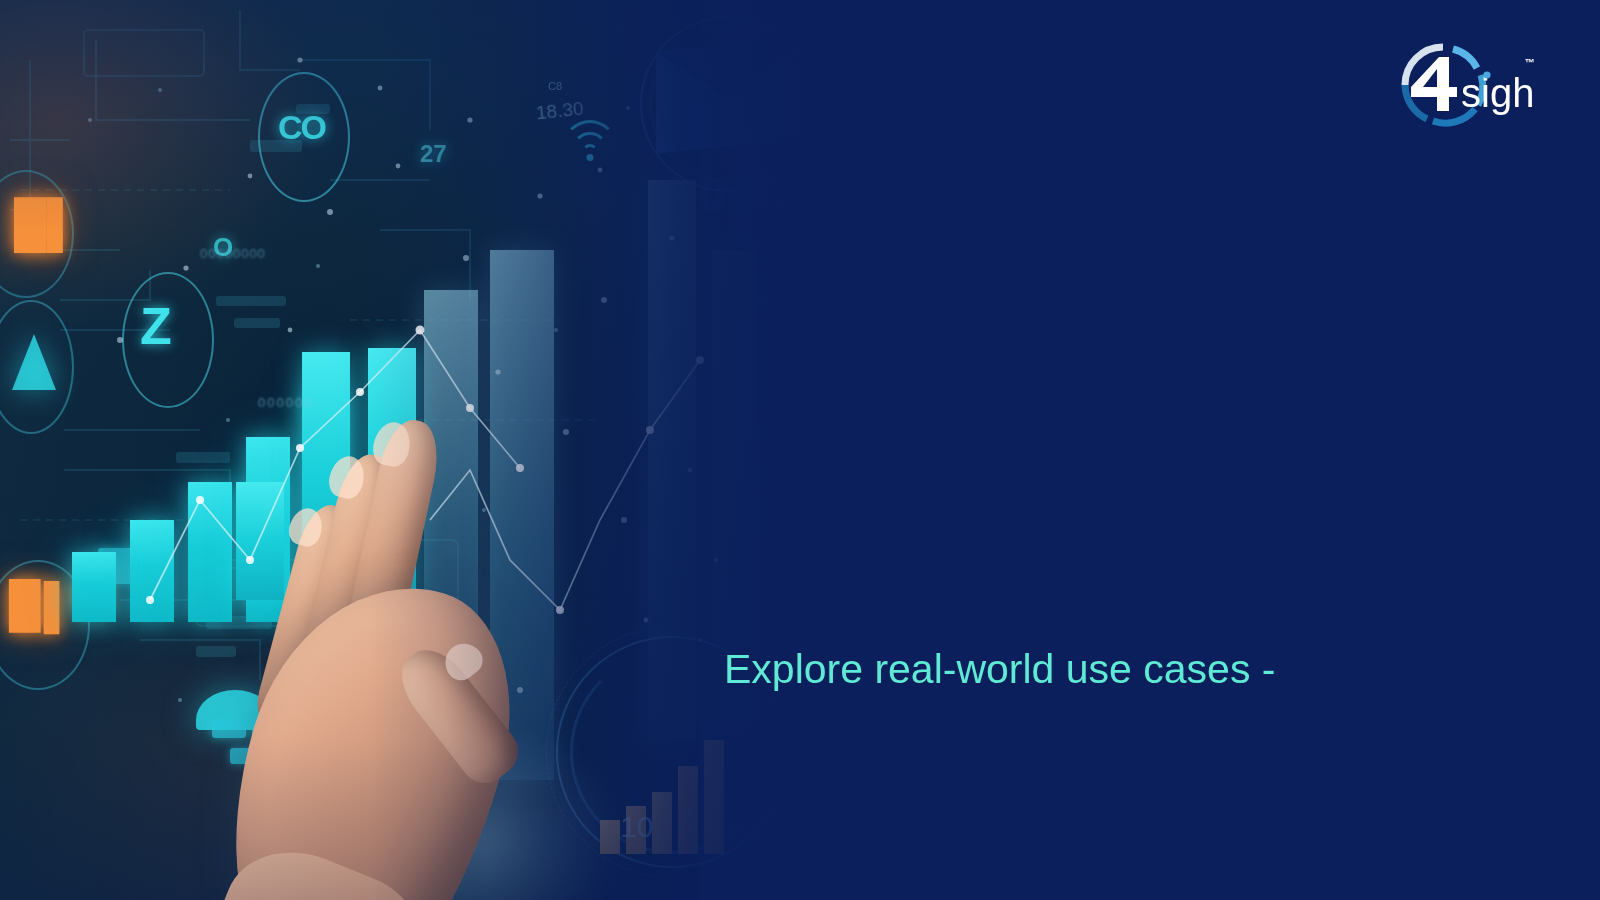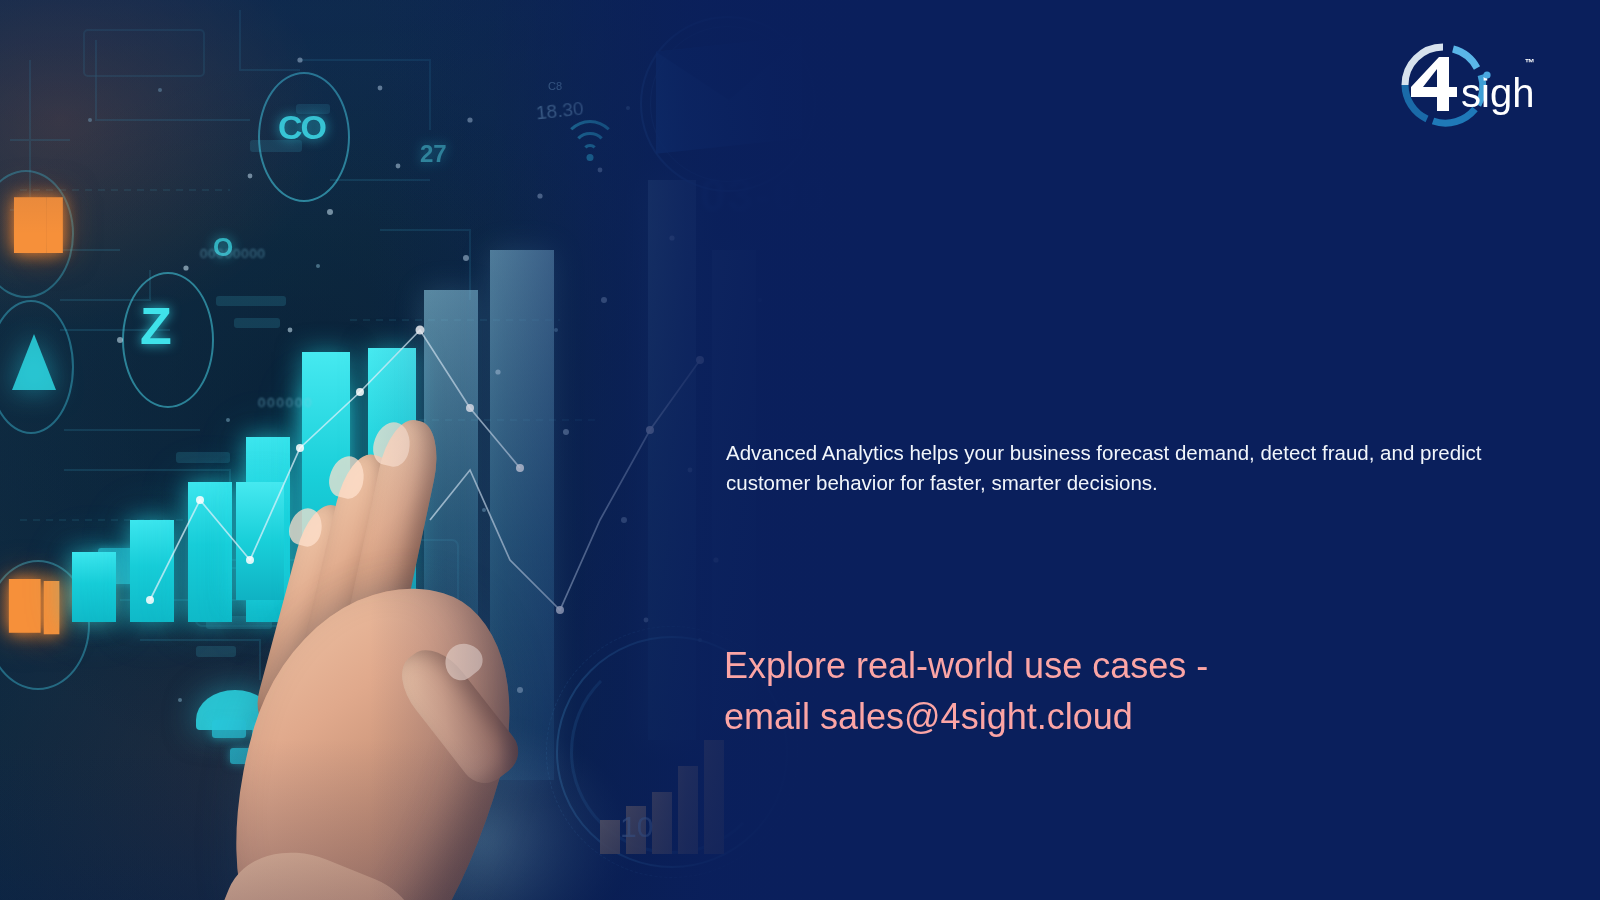--- a/index.html
+++ b/index.html
@@ -276,22 +276,22 @@
   .subcopy {
     position:absolute; top:438px; left:2px; width:760px;
     color:#f2f6fb;
     font-size:20.5px;
     line-height:1.47;
     font-weight:400;
   }
 
   .cta {
     position:absolute; top:640px; left:0; width:640px;
-    color:#fca5a5;
-    font-size:36px;
+    color:#5eead4;
+    font-size:41px;
     line-height:1.42;
     font-weight:400;
   }
 
   
   .logo { position:absolute; left:1383px; top:35px; width:150px; height:100px; }
   .logo-tm {
     position:absolute; right:-2px; top:22px;
     color:#ffffff; font-size:10px; font-weight:bold; letter-spacing:.5px;
   }
@@ -484,25 +484,23 @@
       <div class="wrist"></div>
     </div>
 
     <div class="photo-fade-v"></div>
     <div class="photo-fade"></div>
   </div>
 
   <div class="content">
 
 
-    <div class="subcopy">Advanced Analytics helps your business forecast demand, detect fraud, and predict customer behavior for faster, smarter decisions.</div>
 
     <div class="cta">
       <span>Explore real-world use cases -</span><br>
-      <span>email sales@4sight.cloud</span>
     </div>
 
   </div>
 
   <div class="logo">
     <svg width="150" height="100" viewBox="0 0 150 100">
 
       <g fill="none" stroke-width="7" stroke-linecap="butt">
         <path d="M 60 12 A 38 38 0 0 0 22 50" stroke="#e9f3fb" opacity="0.92"></path>
         <path d="M 22 50 A 38 38 0 0 0 44 84" stroke="#1a6aa8"></path>

